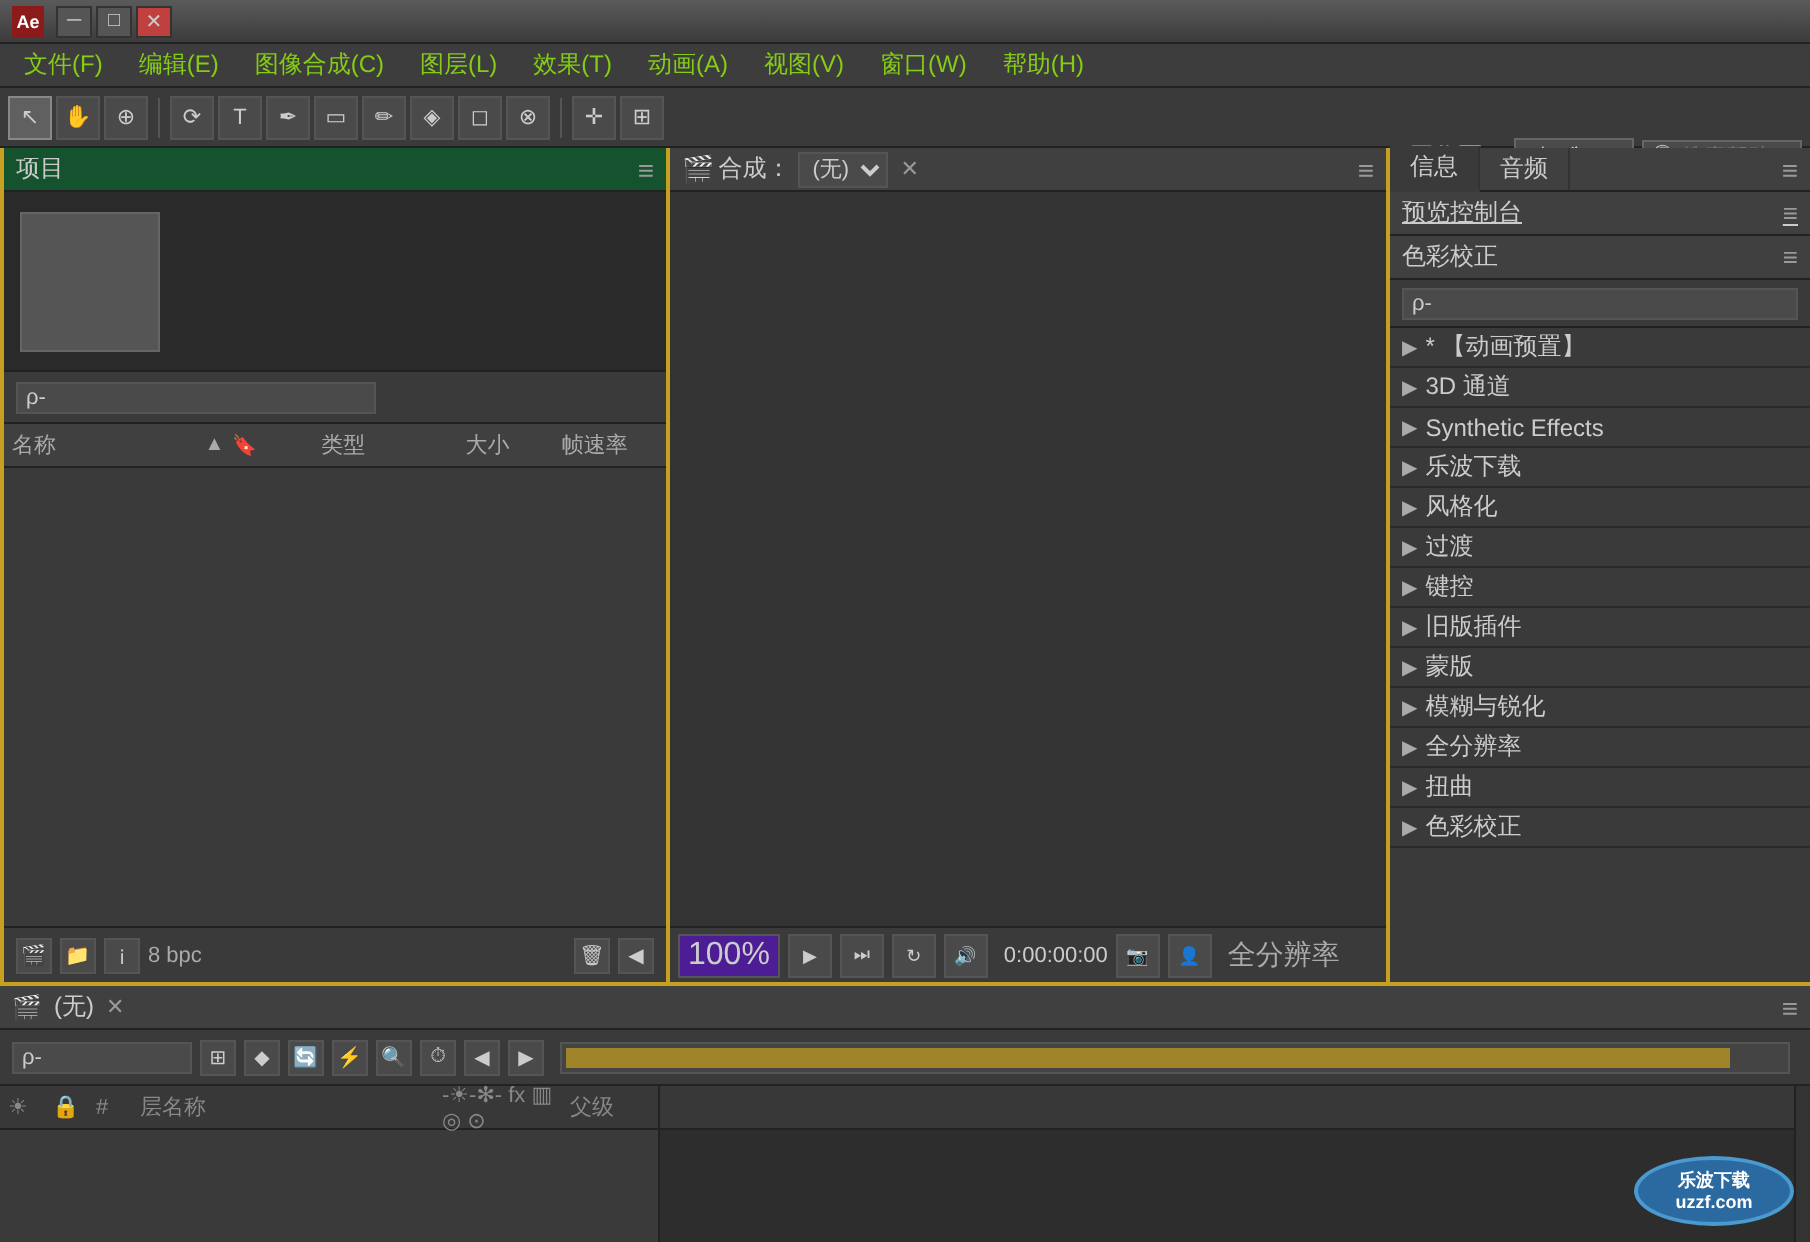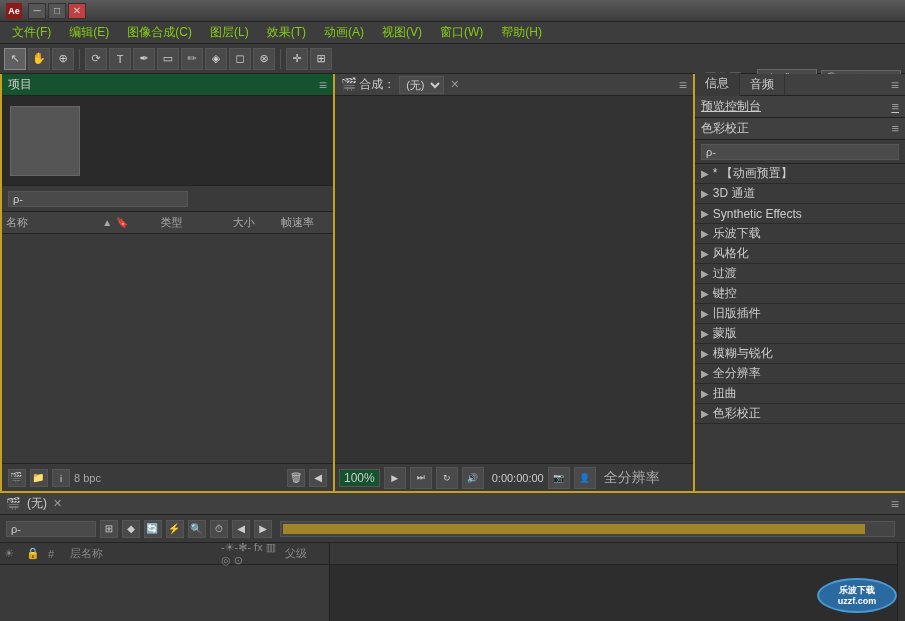--- a/index.html
+++ b/index.html
@@ -605,21 +605,21 @@
           <select style="background:#4a4a4a;border:1px solid #555;color:#ccc;font-size:11px;padding:1px 2px;">
             <option>(无)</option>
           </select>
         </span>
         <span style="font-size:11px;margin-left:4px;color:#999;">✕</span>
       </div>
       <span class="panel-menu-icon" style="margin-left:auto;">≡</span>
     </div>
     <div class="comp-view" style="background:#333;flex:1;"></div>
     <div class="comp-controls">
-      <span class="comp-zoom" style="background:#14532d;border:1px solid #555;color:#ccc;padding:1px 4px;font-size:12px;">100%</span>
+      <span class="comp-zoom" style="background:#4c1d95;border:1px solid #555;color:#ccc;padding:1px 4px;font-size:16px;">100%</span>
       <div class="toolbar-btn" style="font-size:9px;">▶</div>
       <div class="toolbar-btn" style="font-size:9px;">⏭</div>
       <div class="toolbar-btn" style="font-size:9px;">↻</div>
       <div class="toolbar-btn" style="font-size:9px;">🔊</div>
       <span style="font-size:11px;color:#ccc;margin-left:4px;">0:00:00:00</span>
       <div class="toolbar-btn" style="font-size:9px;">📷</div>
       <div class="toolbar-btn" style="font-size:9px;">👤</div>
       <span style="font-size:14px;color:#aaa;margin-left:4px;">全分辨率</span>
     </div>
   </div>

